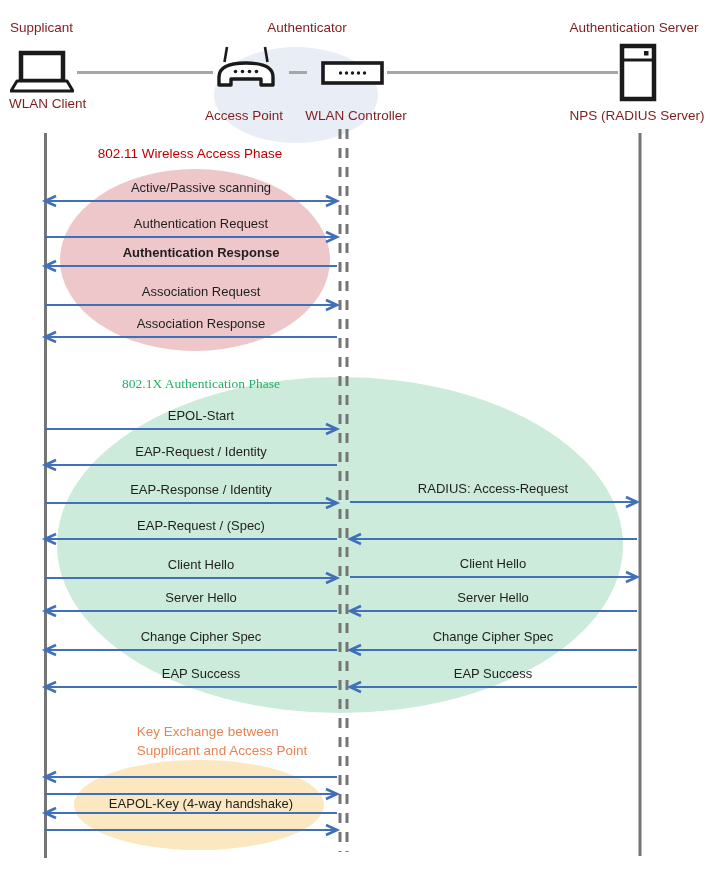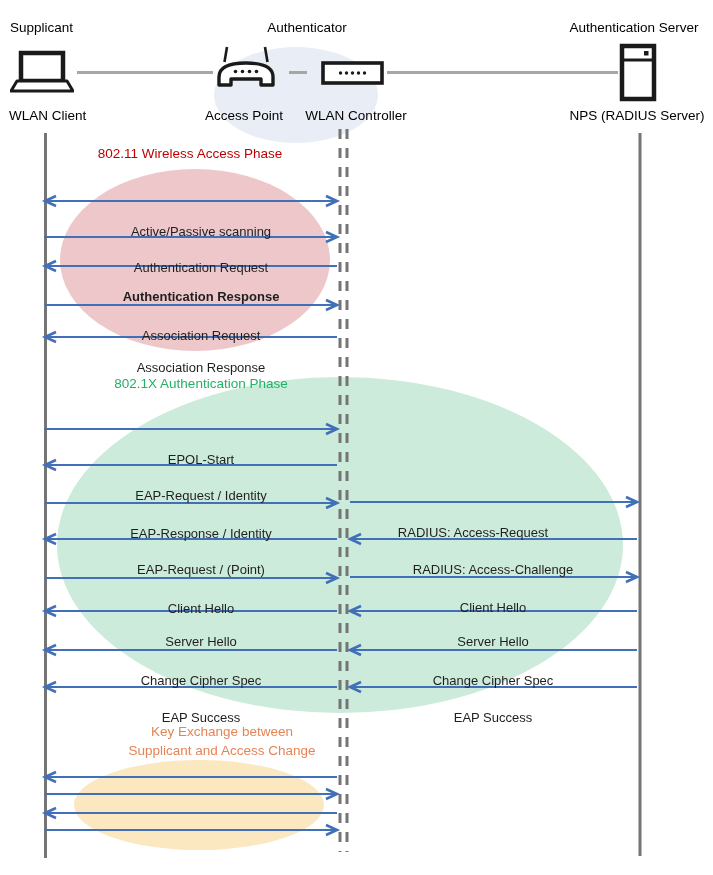--- a/index.html
+++ b/index.html
@@ -6,31 +6,31 @@
   .canvas{
     position:relative; width:713px; height:875px; background:#fff;
     font-family:"Liberation Sans", sans-serif; overflow:hidden;
   }
   .ell{position:absolute; border-radius:50%;}
   .ell-auth{left:214px; top:47px; width:164px; height:96px; background:var(--c-authe);}
   .ell-p1{left:60px; top:169px; width:270px; height:182px; background:var(--c-p1e);}
   .ell-p2{left:57px; top:377px; width:566px; height:336px; background:var(--c-p2e);}
   .ell-p3{left:74px; top:760px; width:250px; height:90px; background:var(--c-p3e);}
   .conn{position:absolute; top:71px; height:3px; background:var(--c-conn);}
-  .lbl{position:absolute; font-size:13.5px; color:#000000; white-space:nowrap;}
+  .lbl{position:absolute; font-size:13.5px; color:#7f1d1d; white-space:nowrap;}
   .ctr{transform:translateX(-50%);}
   .icon{position:absolute;}
   .lines{position:absolute; left:0; top:0;}
   .ptitle{position:absolute; transform:translateX(-50%); font-size:13.5px;
-          white-space:nowrap; text-align:center; line-height:16px; font-weight:400;}
+          white-space:nowrap; text-align:left; line-height:16px; font-weight:400;}
   .ptitle.p1{left:190px; top:146px; color:var(--c-p1t);}
-  .ptitle.p2{left:201px; top:376px; color:var(--c-p2t);}
+  .ptitle.p2{left:201px; top:376px; color:var(--c-p2t);font-family:Liberation Serif, serif;}
   .ptitle.p3{left:190px; top:722px; color:var(--c-p3t); line-height:19px;margin-left:32px;}
   .msg{position:absolute; transform:translateX(-50%); white-space:nowrap;
-       font-size:13px; color:var(--c-text); height:16px; line-height:16px;margin-top:44px;}
+       font-size:13px; color:var(--c-text); height:16px; line-height:16px;}
 </style>
 </head>
 <body>
 
 <div class="canvas" id="canvas">
 
   <div class="ell ell-auth"></div>
   <div class="ell ell-p1"></div>
   <div class="ell ell-p2"></div>
   <div class="ell ell-p3"></div>
@@ -66,28 +66,28 @@
     <circle cx="37.5" cy="12" r="1.7" fill="#1a1a1a"></circle>
     <circle cx="43.5" cy="12" r="1.7" fill="#1a1a1a"></circle>
   </svg>
 
   <svg class="icon" style="left:619px; top:43px" width="38" height="59" viewBox="0 0 38 59">
     <rect x="3" y="3" width="32" height="53" fill="#fff" stroke="#1a1a1a" stroke-width="4.5"></rect>
     <line x1="3" y1="17" x2="35" y2="17" stroke="#1a1a1a" stroke-width="3"></line>
     <rect x="25" y="8" width="4.5" height="4.5" fill="#1a1a1a"></rect>
   </svg>
 
-  <div class="lbl" style="left:9px; top:108px">WLAN Client</div>
+  <div class="lbl" style="left:9px; top:96px">WLAN Client</div>
   <div class="lbl ctr" style="left:244px; top:108px">Access Point</div>
   <div class="lbl ctr" style="left:356px; top:108px">WLAN Controller</div>
   <div class="lbl ctr" style="left:637px; top:108px">NPS (RADIUS Server)</div>
 
   <div class="ptitle p1">802.11 Wireless Access Phase</div>
   <div class="ptitle p2">802.1X Authentication Phase</div>
-  <div class="ptitle p3"><span>Key Exchange between</span><br><span>Supplicant and Access Change</span></div>
+  <div class="ptitle p3"><span>Key Exchange between</span><br><span>Supplicant and Access Point</span></div>
 
   <svg class="lines" id="lines" width="713" height="875" viewBox="0 0 713 875">
       <line x1="45.5" y1="133" x2="45.5" y2="858" stroke="var(--c-life)" stroke-width="3"></line>
       <line x1="340" y1="129" x2="340" y2="852" stroke="var(--c-life)" stroke-width="3" stroke-dasharray="10 9"></line>
       <line x1="347" y1="129" x2="347" y2="852" stroke="var(--c-life)" stroke-width="3" stroke-dasharray="10 9"></line>
       <line x1="640" y1="133" x2="640" y2="856" stroke="var(--c-life)" stroke-width="3"></line>
       <g>
         <line x1="45" y1="201" x2="337" y2="201" stroke="var(--c-arrow)" stroke-width="2"></line>
         <polyline points="326,196 337,201 326,206" fill="none" stroke="var(--c-arrow)" stroke-width="2.6"></polyline>
         <polyline points="56,196 45,201 56,206" fill="none" stroke="var(--c-arrow)" stroke-width="2.6"></polyline>
@@ -182,24 +182,24 @@
       </g>
     </svg>
 <div class="msg" style="left: 201px; top: 180px;">Active/Passive scanning</div>
     <div class="msg" style="left: 201px; top: 216px;">Authentication Request</div>
     <div class="msg" style="left: 201px; top: 245px; font-weight: bold;">Authentication Response</div>
     <div class="msg" style="left: 201px; top: 284px;">Association Request</div>
     <div class="msg" style="left: 201px; top: 316px;">Association Response</div>
     <div class="msg" style="left: 201px; top: 408px; text-align: right;">EPOL-Start</div>
     <div class="msg" style="left: 201px; top: 444px;">EAP-Request / Identity</div>
     <div class="msg" style="left: 201px; top: 482px;">EAP-Response / Identity</div>
-    <div class="msg" style="left: 473px; top: 481px;">RADIUS: Access-Request</div>
-    <div class="msg" style="left: 201px; top: 518px;">EAP-Request / (Point)</div>
-    <div class="msg" style="left: 493px; top: 518px;">RADIUS: Access-Challenge</div>
+    <div class="msg" style="left: 493px; top: 481px;">RADIUS: Access-Request</div>
+    <div class="msg" style="left: 201px; top: 518px;">EAP-Request / (Spec)</div>
     <div class="msg" style="left: 201px; top: 557px;">Client Hello</div>
     <div class="msg" style="left: 493px; top: 556px;">Client Hello</div>
     <div class="msg" style="left: 201px; top: 590px;">Server Hello</div>
     <div class="msg" style="left: 493px; top: 590px;">Server Hello</div>
     <div class="msg" style="left: 201px; top: 629px;">Change Cipher Spec</div>
     <div class="msg" style="left: 493px; top: 629px;">Change Cipher Spec</div>
     <div class="msg" style="left: 201px; top: 666px;">EAP Success</div>
     <div class="msg" style="left: 493px; top: 666px;">EAP Success</div>
+    <div class="msg" style="left: 201px; top: 796px;">EAPOL-Key (4-way handshake)</div>
   </div>
 
 </body></html>

